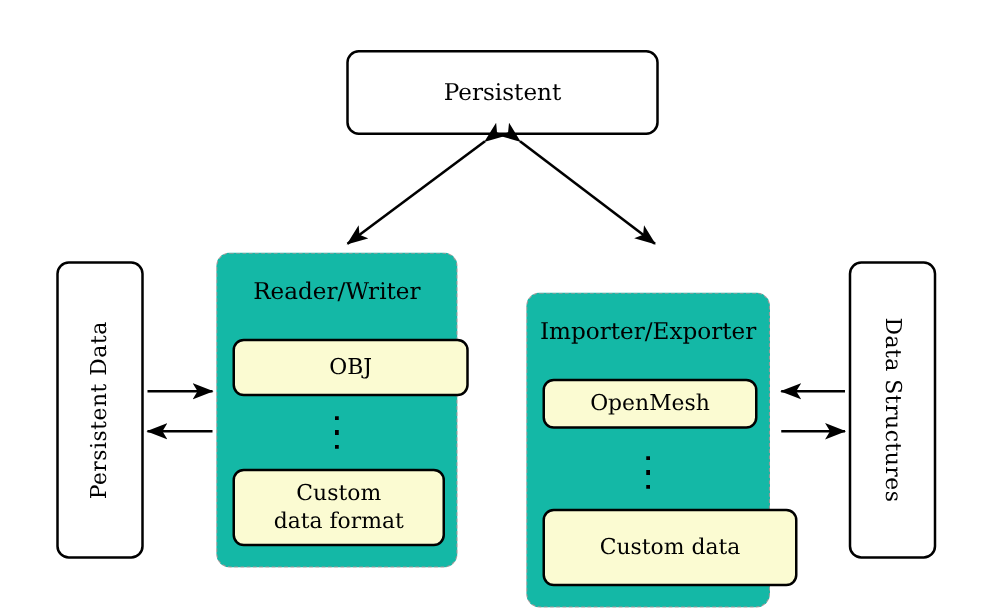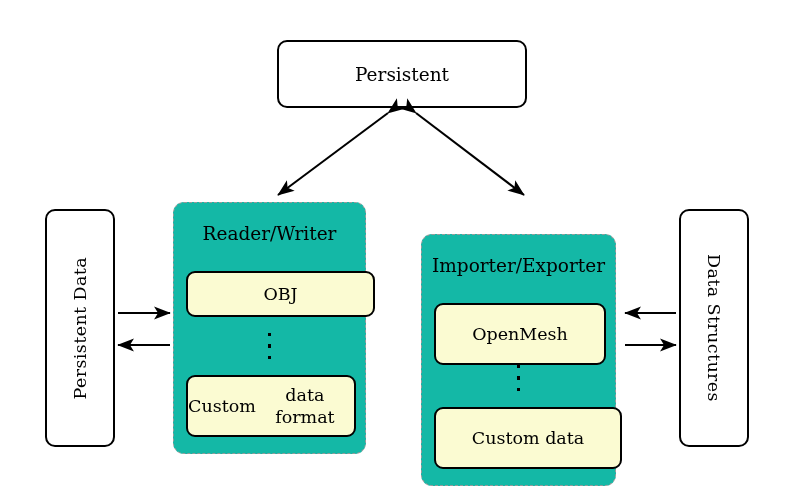--- a/index.html
+++ b/index.html
@@ -125,41 +125,41 @@
     <div class="node node-yellow lbl-17" style="left:12px; top:68px; width:189px; height:46px;">
       <span>OBJ</span>
     </div>
 
     <div class="vdots" style="left:0; right:0; margin:auto; top:130px; width:4px; height:26px;">
       <i></i>
         <i></i>
         <i></i>
     </div>
 
-    <div class="node node-yellow lbl-17 two-line" style="left:12px; top:172px; width:170px; height:62px; flex-direction:row;">
+    <div class="node node-yellow lbl-17 two-line" style="left:12px; top:172px; width:170px; height:62px; flex-direction:column;">
       <span>Custom</span>
       <span>data format</span>
     </div>
   </div>
 
   <div class="group" style="left:421px; top:202px; width:195px; height:252px;margin-top:32px;">
 
     <div class="group-title lbl-18" style="top:20px;">Importer/Exporter</div>
 
-    <div class="node node-yellow lbl-17" style="left:12px; top:68px; width:172px; height:62px;">
+    <div class="node node-yellow lbl-17" style="left:12px; top:68px; width:172px; height:40px;">
       <span>OpenMesh</span>
     </div>
 
     <div class="vdots" style="left:0; right:0; margin:auto; top:130px; width:4px; height:26px;">
       <i></i>
         <i></i>
         <i></i>
     </div>
 
-    <div class="node node-yellow lbl-17 two-line" style="left:12px; top:172px; width:188px; height:62px; flex-direction:column;">
+    <div class="node node-yellow lbl-17 two-line" style="left:12px; top:172px; width:204px; height:62px; flex-direction:column;">
       <span>Custom data</span>
     </div>
   </div>
 
   <svg id="arrows" viewBox="0 0 800 489">
     <defs>
       <marker id="ah" markerWidth="9" markerHeight="9" refX="7.6" refY="3.2" orient="auto" markerUnits="strokeWidth">
         <path d="M0,0.1 L8,3.2 L0,6.3 L1.9,3.2 Z" fill="#000000"></path>
       </marker>
     </defs>

